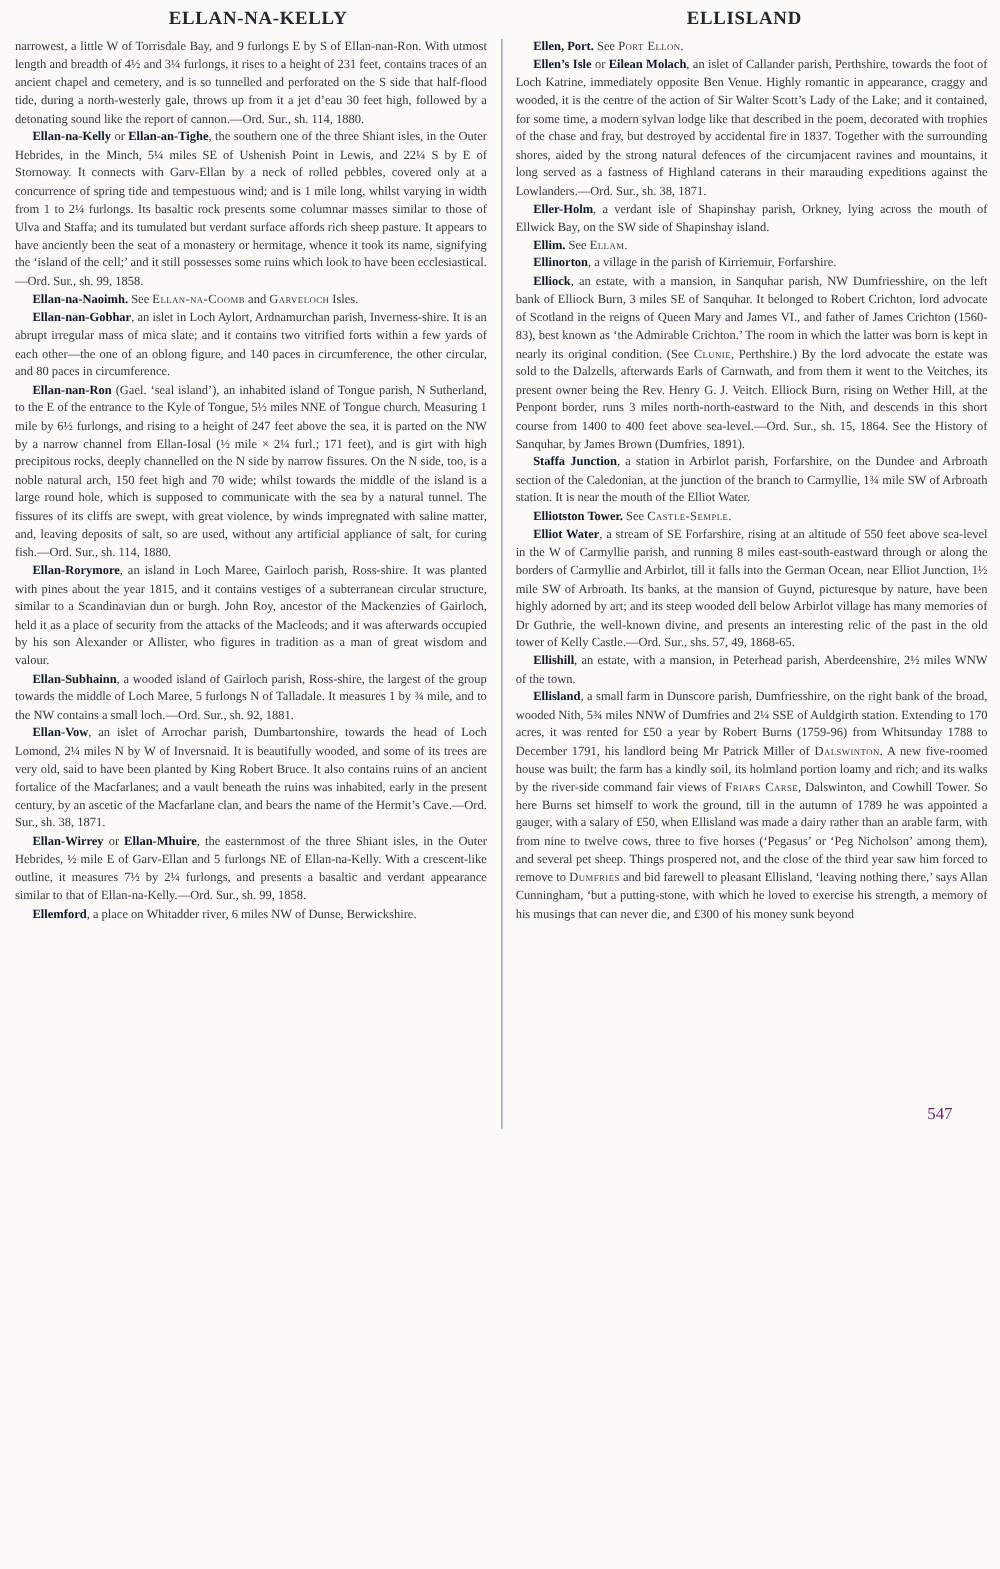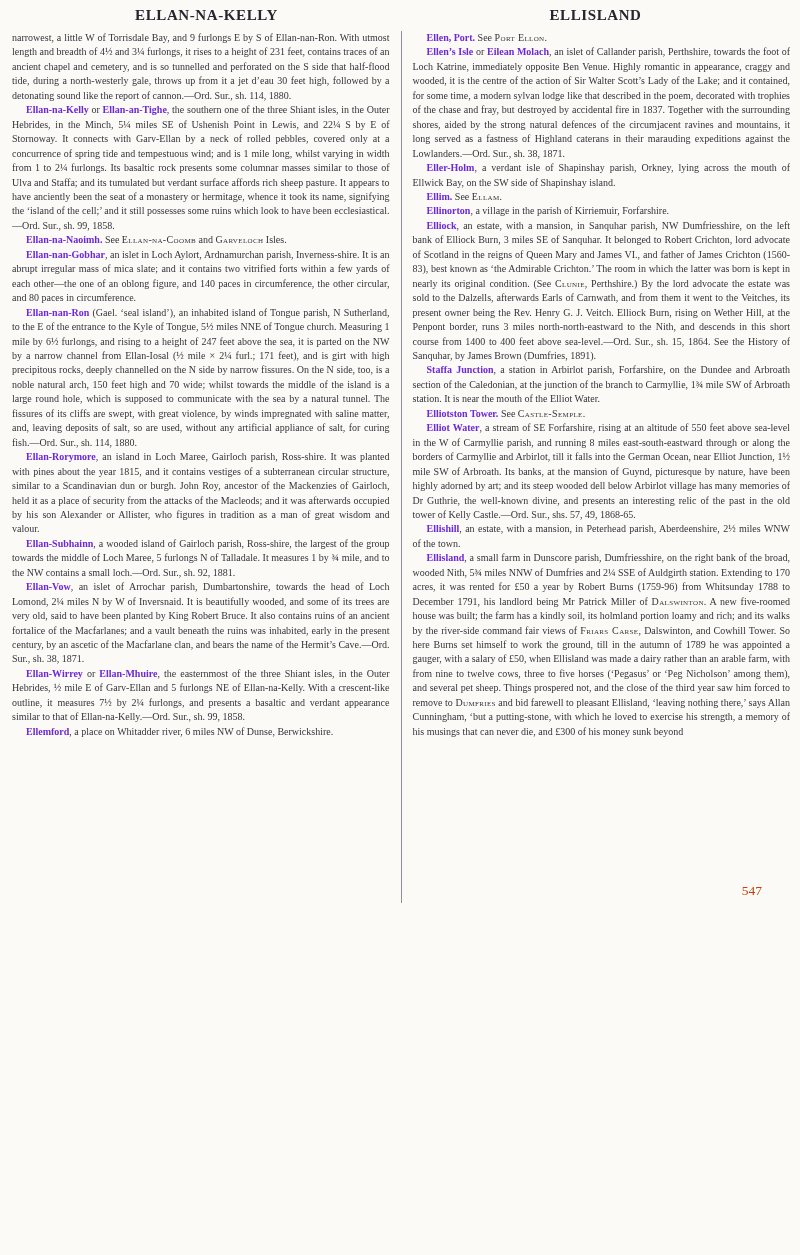--- a/index.html
+++ b/index.html
@@ -34,28 +34,28 @@
     line-height: 14.45px;
     hyphens: auto;
   }
   .column-divider {
     width: 1px;
     background: #90909a;
     margin: 0 11px;
   }
   p.entry { margin: 0; text-indent: 14px; }
   p.entry.no-indent { text-indent: 0; }
-  .b { font-weight: bold; color: #6d28d9; }
+  .b { font-weight: bold; color: #0f172a; }
   .i { }
   .sc { font-variant: small-caps; letter-spacing: 0.35px; }
   .page-number {
     position: absolute;
     right: 38px; bottom: 4px;
     font-size: 13.5px;
-    color: #c2410c;
+    color: #701a75;
   }
 </style>
 </head>
 <body>
 
 <div class="page">
   <header class="running-head">
     <div class="head-title">ELLAN-NA-KELLY</div>
     <div class="head-title">ELLISLAND</div>
   </header>

